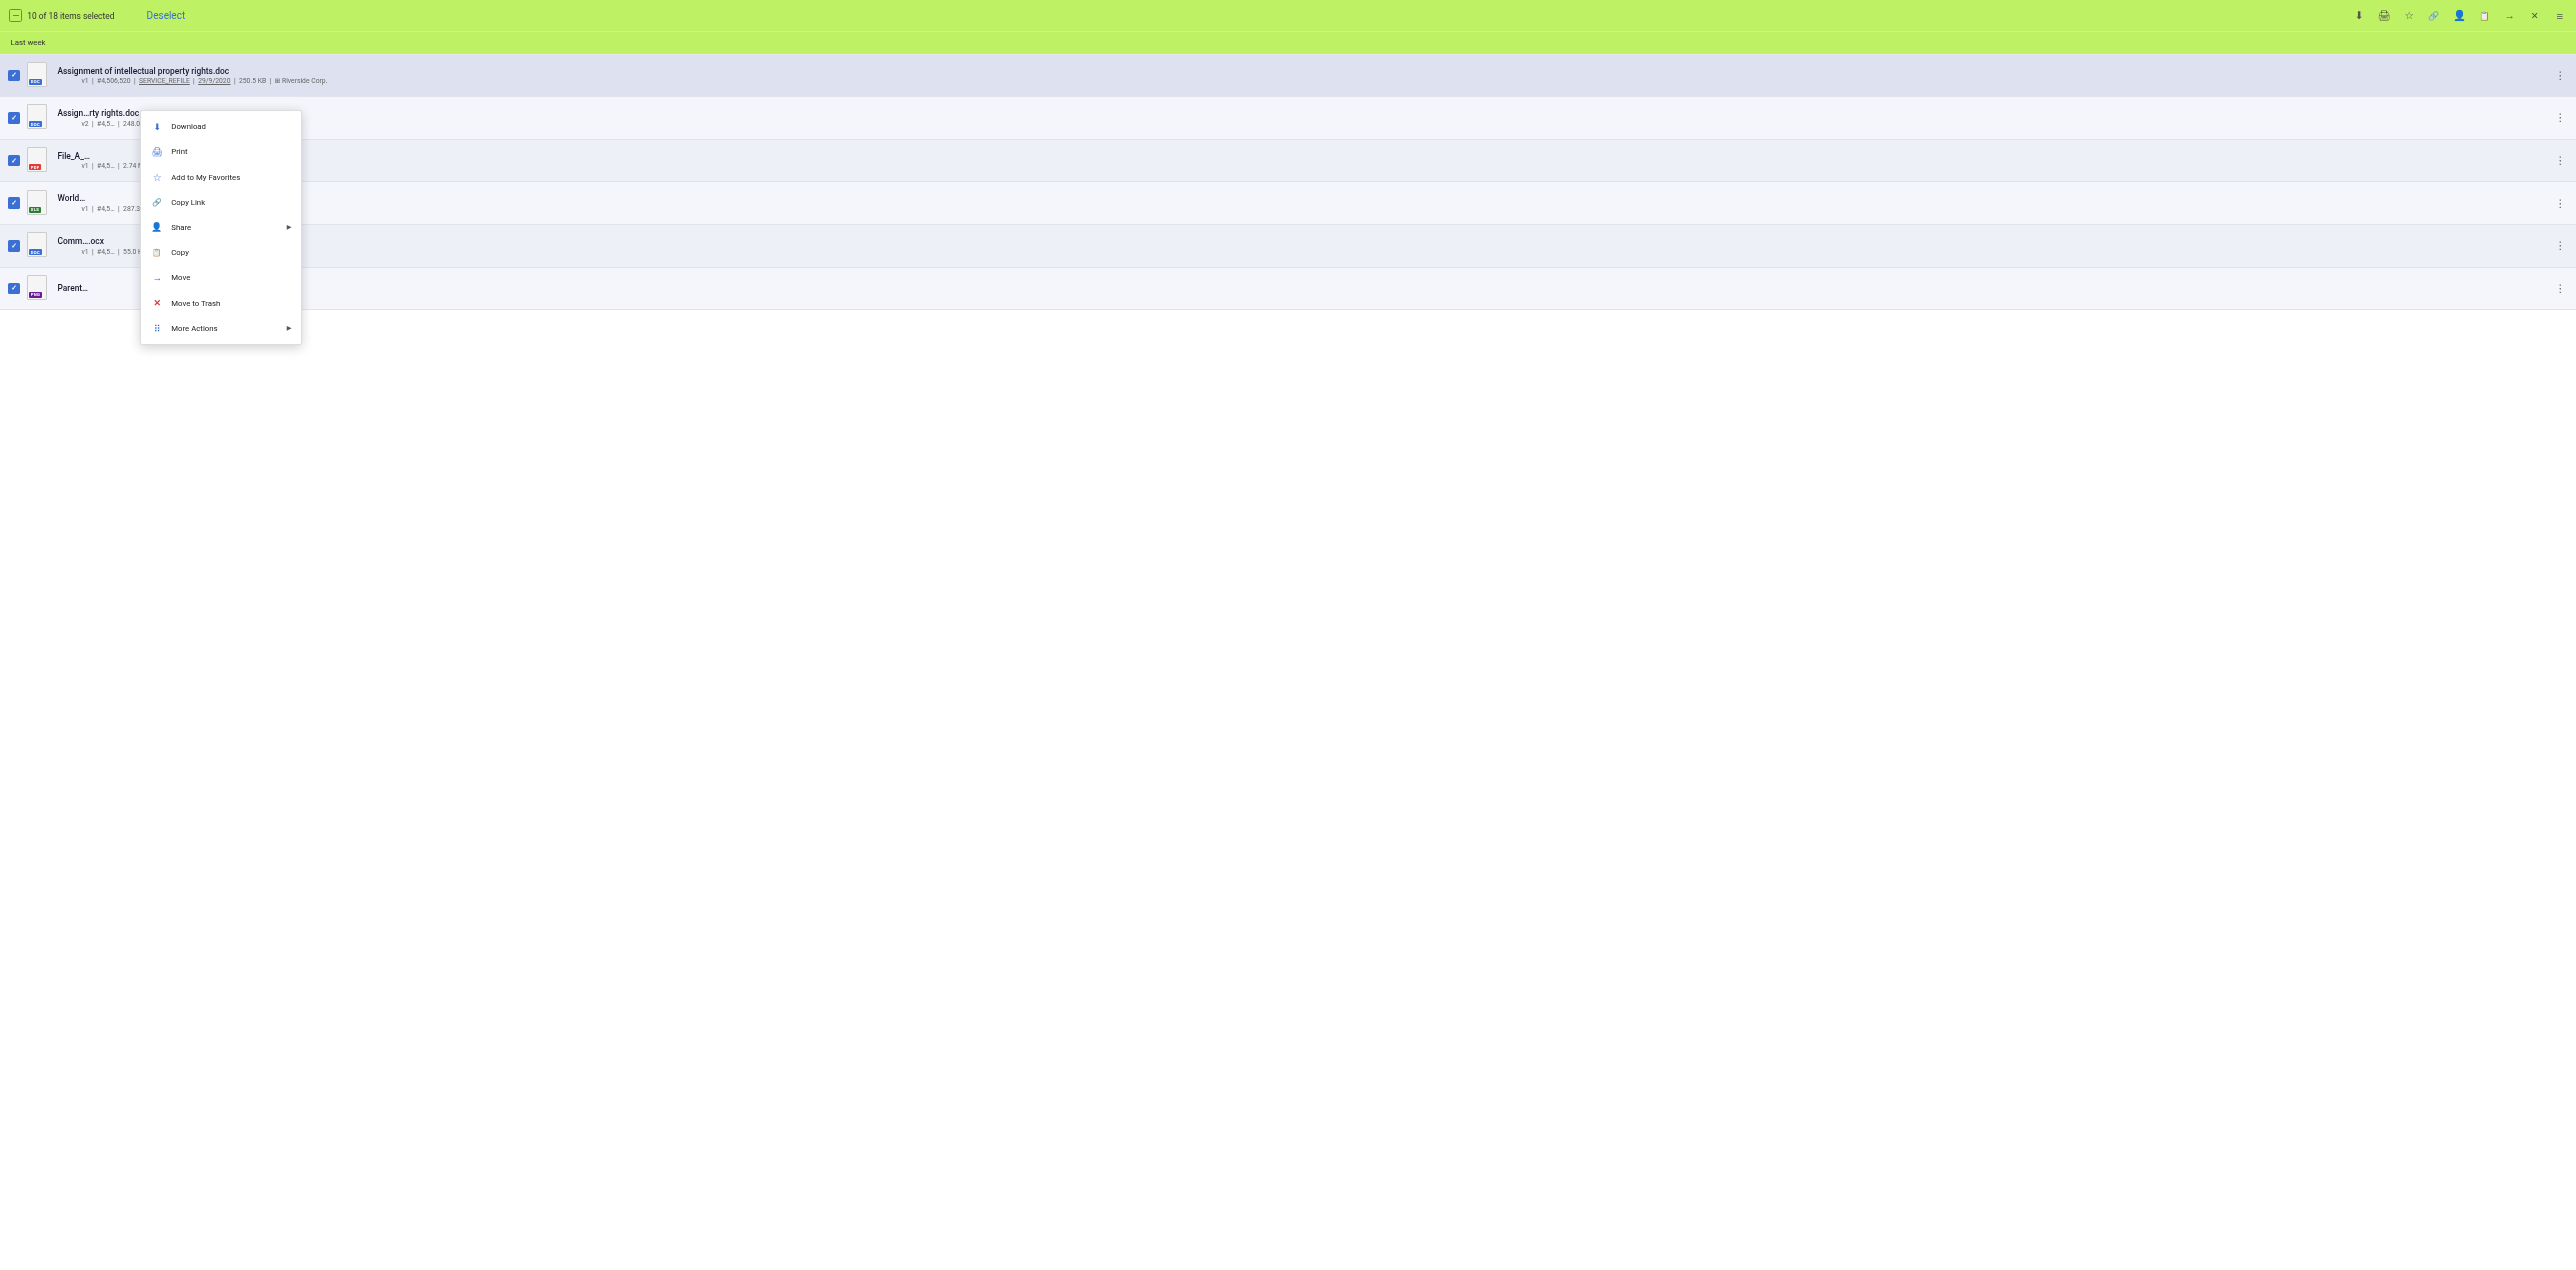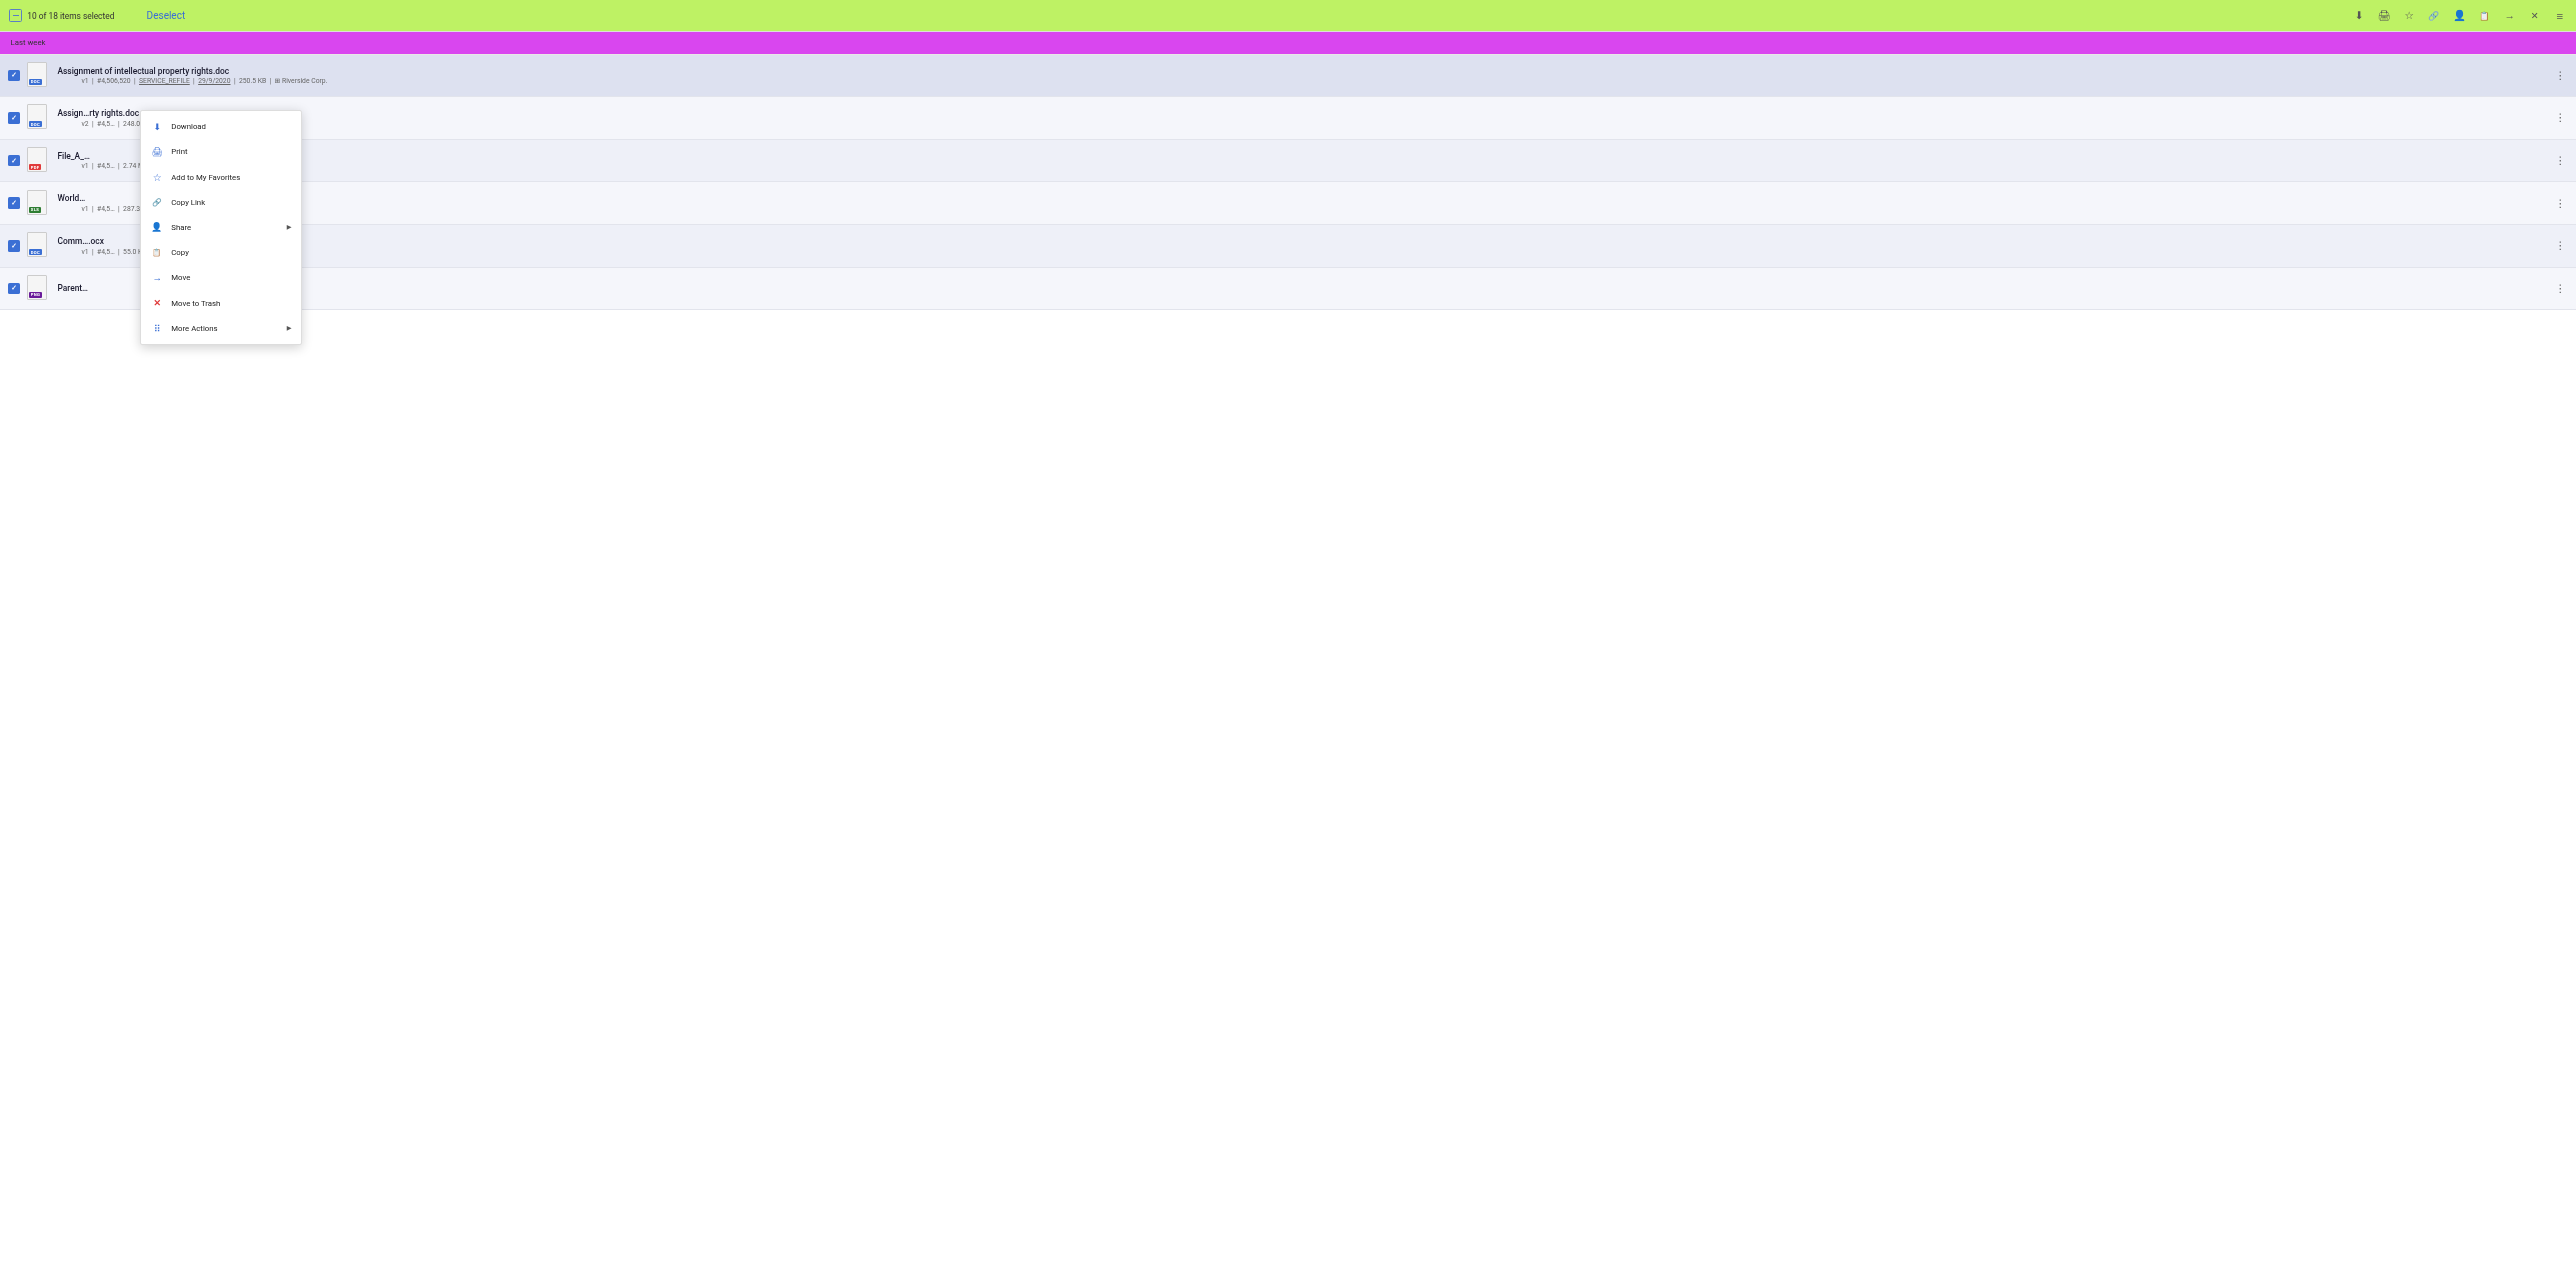--- a/index.html
+++ b/index.html
@@ -70,21 +70,21 @@
       color: #555;
       font-size: 10.5px;
     }
 
     
     .section-header {
       padding: 6.3px 10.5px;
       font-size: 7.8px;
       color: #333;
       border-bottom: 0.5px solid #e8e8e8;
-      background: #d946ef;
+      background: #bef264;
     }
 
     
     .file-list {
       background: #f9a8d4;
     }
 
     .file-item {
       display: flex;
       align-items: center;

